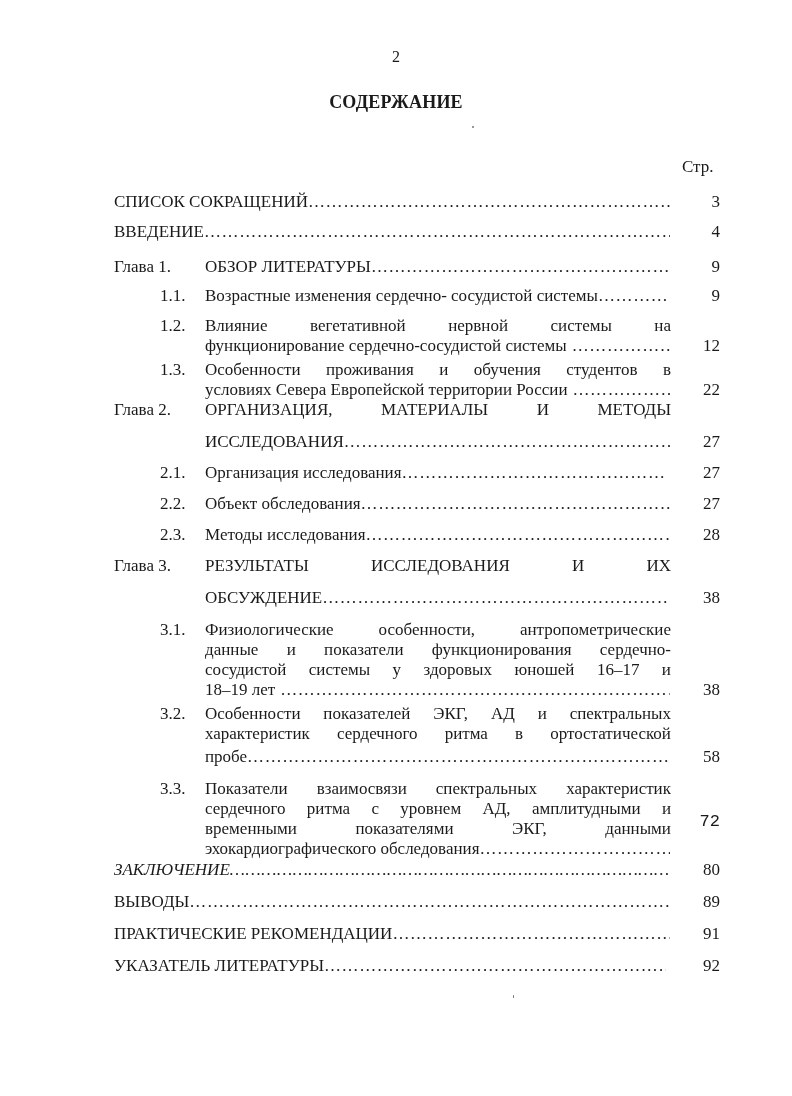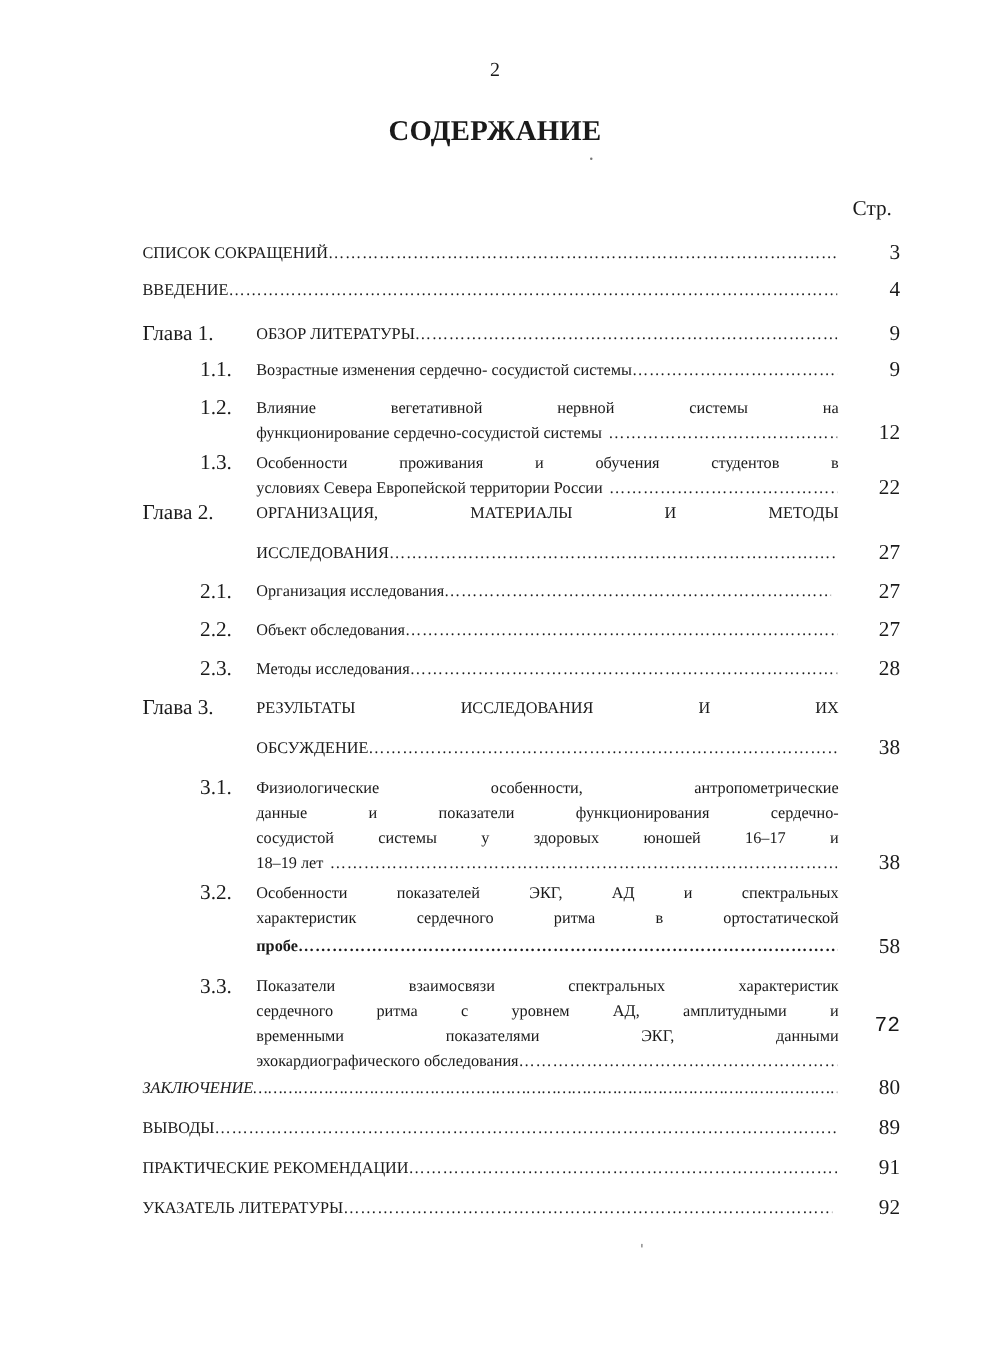--- a/index.html
+++ b/index.html
@@ -22,39 +22,39 @@
       width: 792px;
       text-align: center;
       font-size: 16px;
     }
     .doc-title {
       position: absolute;
       top: 92px;
       left: 0;
       width: 792px;
       text-align: center;
-      font-size: 23px;
+      font-size: 18px;
       font-weight: bold;
       letter-spacing: 0.2px;
     }
     .page-col-label {
       position: absolute;
       top: 157px;
       left: 682px;
       font-size: 17px;
     }
     .num {
       position: absolute;
       font-size: 17px;
       line-height: 20px;
       white-space: nowrap;
     }
     .text {
       position: absolute;
-      font-size: 13px;
+      font-size: 17px;
       line-height: 20px;
     }
     .line {
       display: block;
       white-space: nowrap;
       overflow: hidden;
       gap: 20px;
     }
     .justify {
       display: flex;
@@ -296,21 +296,21 @@
         <span>и</span>
         <span>спектральных</span>
       </div>
       <div class="line justify">
         <span>характеристик</span>
         <span>сердечного</span>
         <span>ритма</span>
         <span>в</span>
         <span>ортостатической</span>
       </div>
-      <div class="dotted" style="width:465px;margin-top:3px;font-weight:bold;">
+      <div class="dotted" style="width:465px;margin-top:3px;">
           <span class="lbl">пробе</span>
           <span class="dots"></span>
         </div>
     </div>
     <div class="pg" style="top:747px;">58</div>
   </div>
 
   <div>
     <div class="num" style="top:779px;left:160px;">3.3.</div>
     <div class="text" style="top:779px;left:205px;width:466px;">

